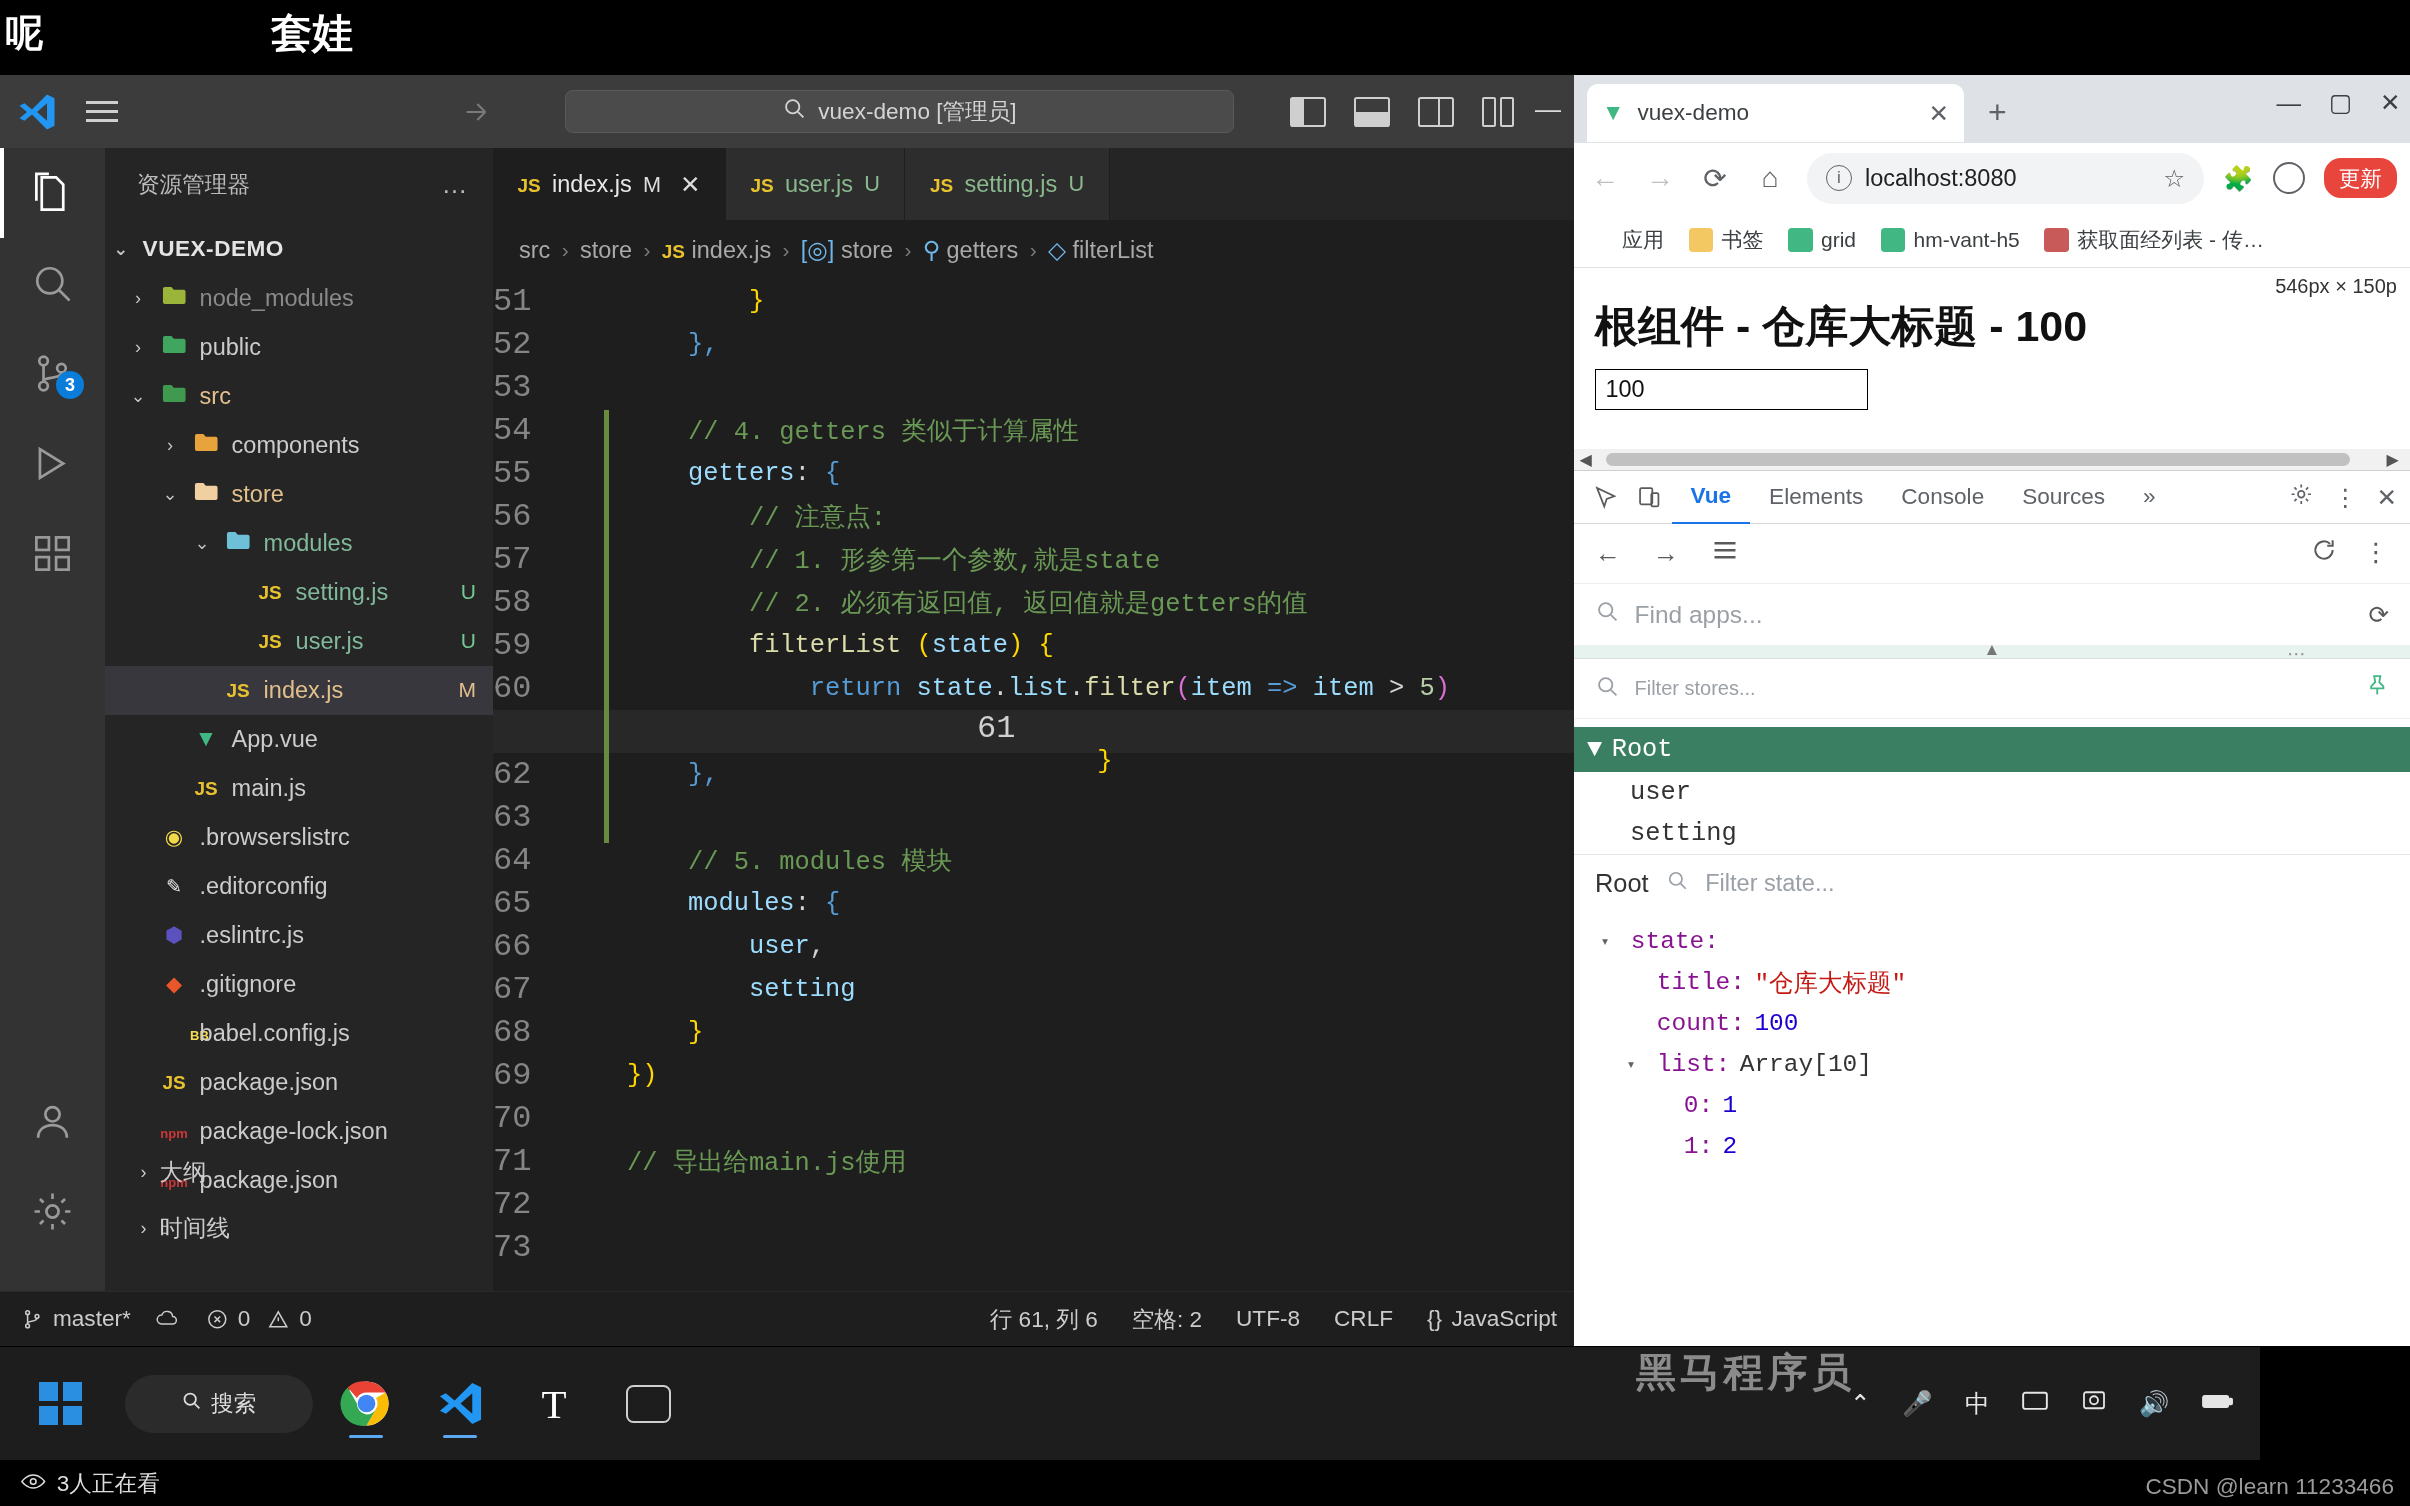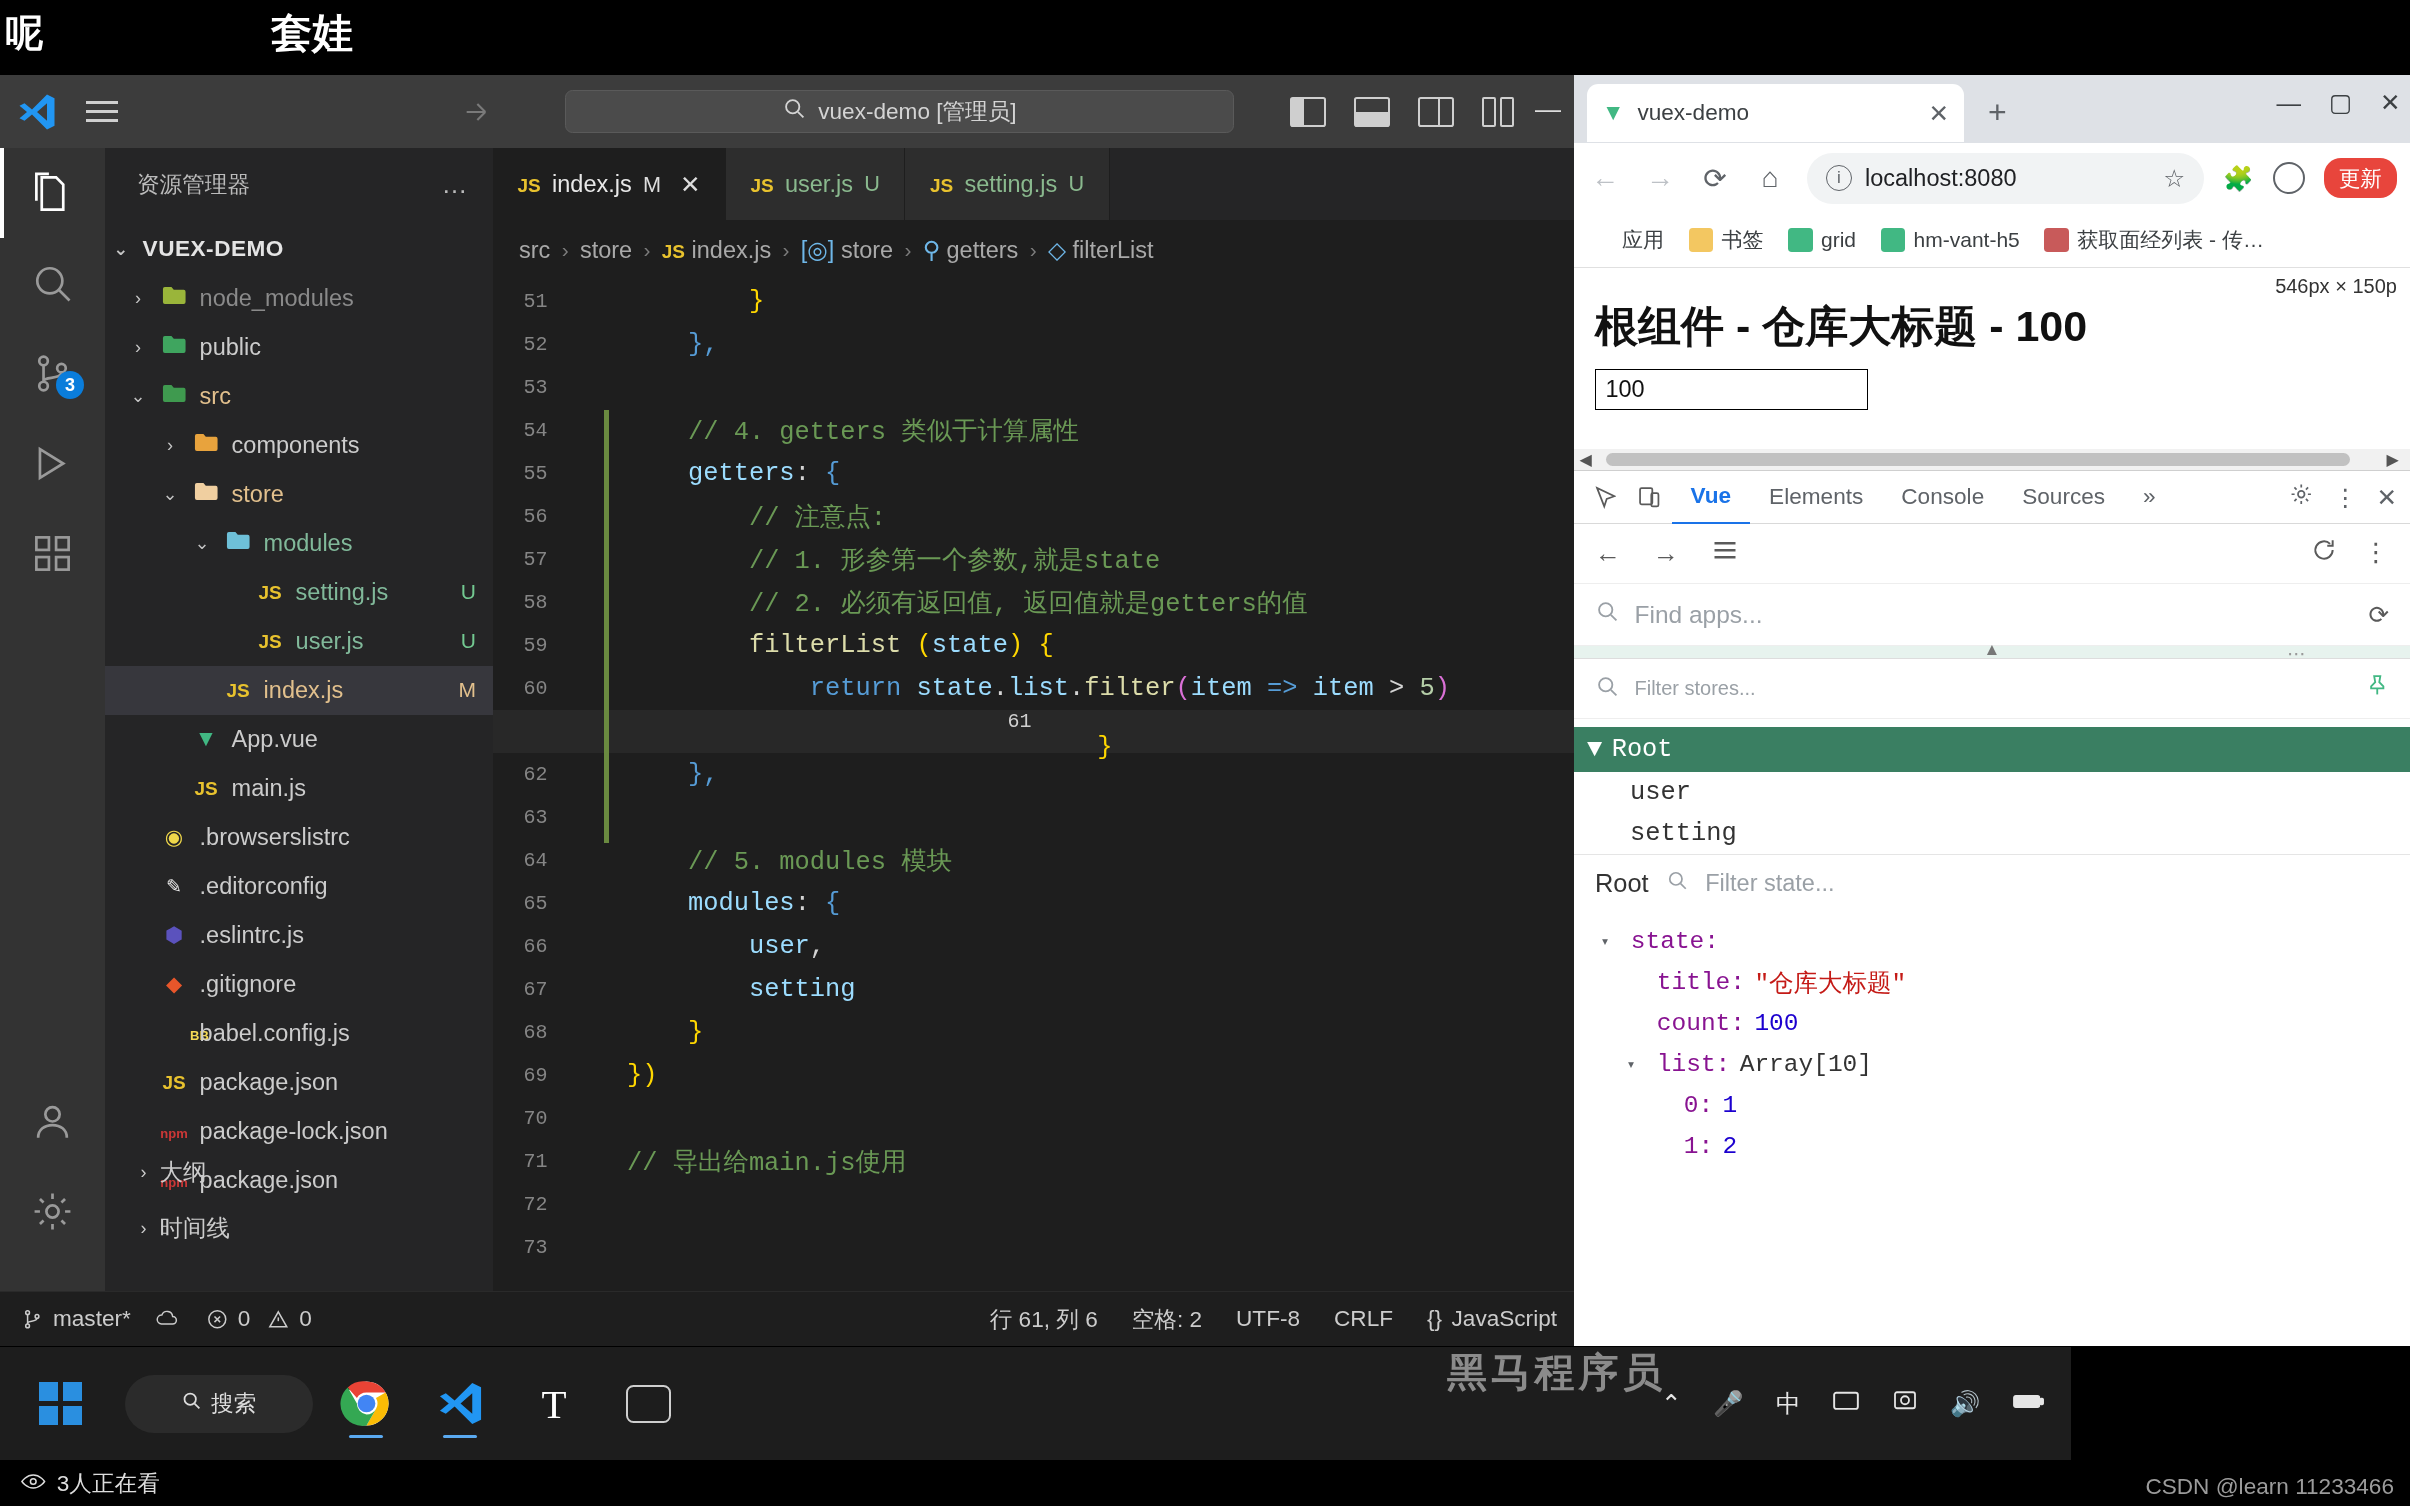--- a/index.html
+++ b/index.html
@@ -92,21 +92,21 @@
   .tab { display:flex; align-items:center; gap:11.3px; padding:0 24.5px; font-size:23.5px; color:#9a9a9a; background:#2d2d2d; border-right:0.9px solid #1e1e1e;}
   .tab.active { background:#1e1e1e; color:#e8e8e8; border-top:0.9px solid #1e1e1e;}
   .tab .mark { color:#d6d6d6; font-size:21.7px; }
   .tab .close { font-size:24.5px; color:#ddd; margin-left:7.5px; }
   .breadcrumbs { height:60px; display:flex; align-items:center; gap:11.3px; padding-left:26px; font-size:23.5px; color:#a9a9a9; }
   .bc-sep { color:#7d7d7d; font-size:21px; }
   .bc-sym { color:#6fb7e8; }
   .code { position:absolute; left:0; top:132px; right:0; bottom:55px; overflow:hidden; }
   .codeline { height:43px; display:flex; align-items:center; font-family:"Liberation Mono","DejaVu Sans Mono",monospace; font-size:25.4px; white-space:pre;}
   .codeline.cur { background:#282828;flex-direction:column; }
-  .gutter { width:113px; text-align:center; padding-right:28px; color:#858585; font-size:20px; flex:none; }
+  .gutter { width:113px; text-align:left; padding-right:28px; color:#858585; font-size:32px; flex:none; }
   .codeline.cur .gutter { color:#d0d0d0; }
   .txt { flex:1; padding-left:21px; position:relative; }
   .cmt { color:#6a9955; }
   .kw  { color:#569cd6; }
   .id  { color:#9cdcfe; }
   .fn  { color:#dcdcaa; }
   .pn  { color:#ffd700; }
   .pn2 { color:#da70d6; }
   .num { color:#b5cea8; }
   .op  { color:#d4d4d4; }
@@ -190,21 +190,21 @@
   .state-header .ph { color:#9aa0a6; font-size:23.5px;}
   .state-body { padding:9.4px 0 0 17px; font-family:"Liberation Mono","DejaVu Sans Mono",monospace; font-size:24.5px; color:#333;}
   .st-row { height:41px; display:flex; align-items:center; gap:9.4px;}
   .st-key { color:#881391; }
   .st-str { color:#c41a16; }
   .st-num { color:#1c00cf; }
   .st-caret { width:21px; color:#5f6368; font-size:15px; }
 
   
   .taskbar {
-    position:absolute; left:0; bottom:47px; width:2071px; height:113px;
+    position:absolute; left:0; bottom:47px; width:2260px; height:113px;
     background:#1d1d1d; display:flex; align-items:center;
   }
   .tb-start { width:72px; height:72px; margin-left:24.5px; display:flex; align-items:center; justify-content:center;}
   .tb-start .w { display:grid; grid-template-columns:repeat(2,19px); grid-template-rows:repeat(2,19px); gap:4.7px;}
   .tb-start .w i { background:#2a8fe0; display:block;}
   .tb-search {
     margin-left:28px; width:188px; height:58px; background:#2b2b2b; border-radius:29px;
     display:flex; align-items:center; justify-content:center; gap:9.4px; color:#ddd; font-size:22.6px;
   }
   .tb-app { width:81px; height:81px; margin-left:13px; display:flex; align-items:center; justify-content:center; position:relative;}

